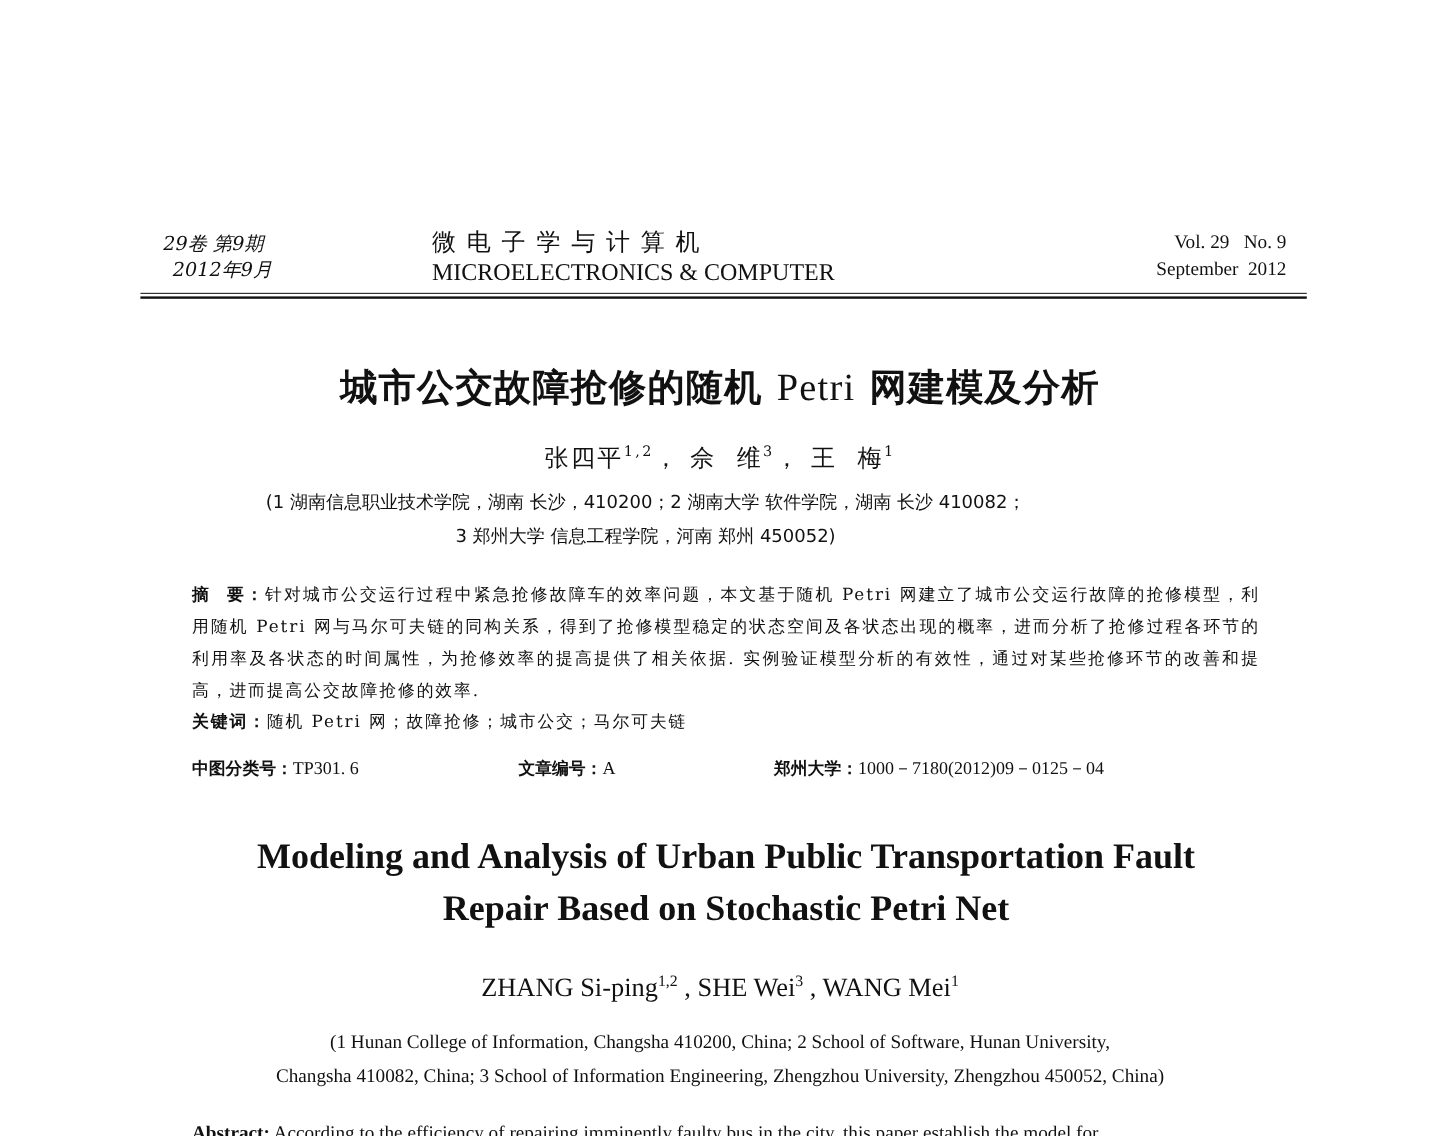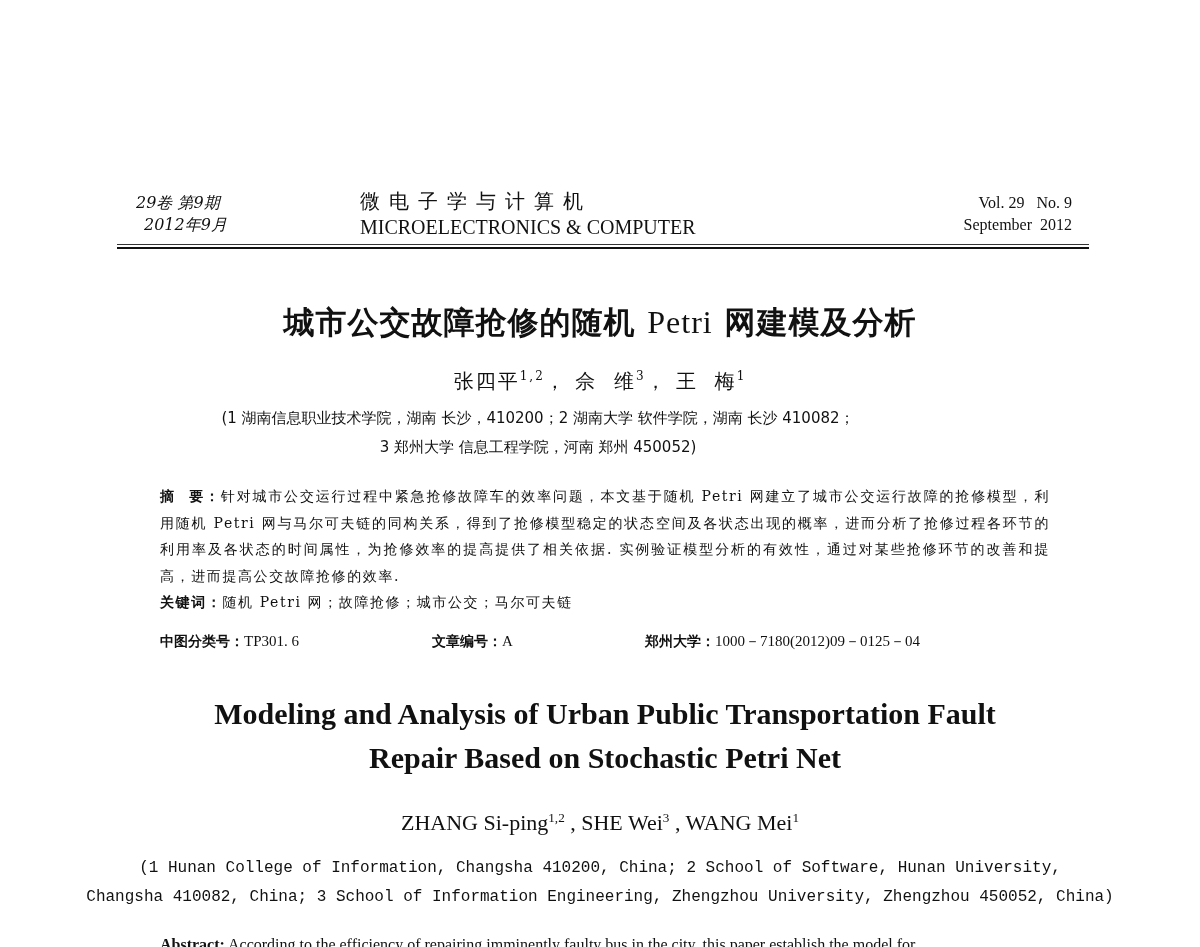--- a/index.html
+++ b/index.html
@@ -117,21 +117,21 @@
   .en-authors {
     left: 0; width: 1200px; top: 810px;
     text-align: center;
     font-size: 22px;
     font-family: "Liberation Serif", serif;
   }
   .en-affil {
     left: 0; width: 1200px; top: 854px;
     text-align: center;
     font-size: 16px; line-height: 29px;
-    font-family: Liberation Mono, monospace;
+    font-family: Liberation Serif, serif;
   }
   .en-abstract {
     left: 160px; width: 900px; top: 934px;
     font-size: 16px; line-height: 22px;
     font-family: "Liberation Serif", serif;
     white-space: nowrap;
   }
   .en-abstract .lbl { font-weight: bold; }
 </style>
 </head>

